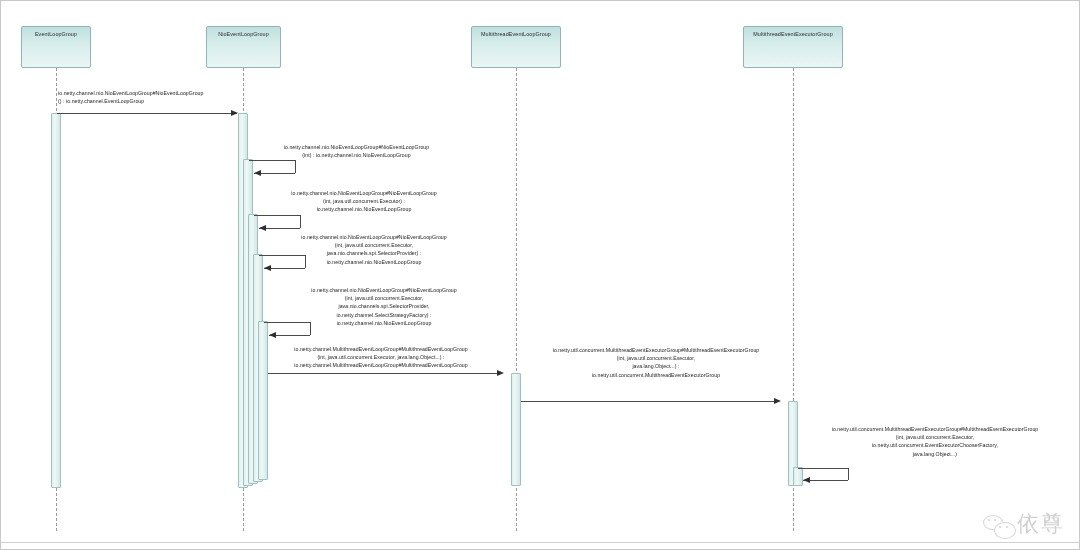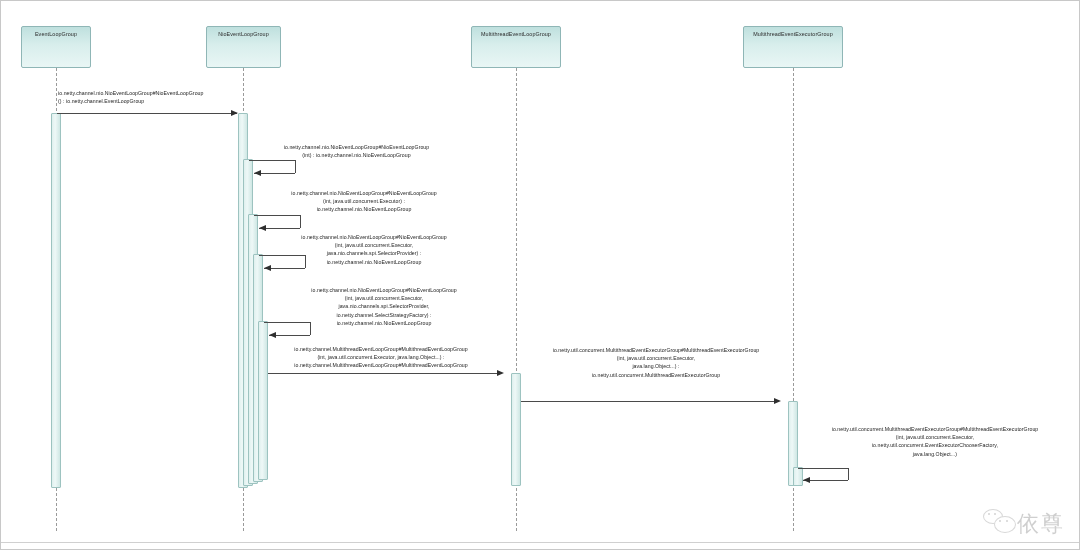--- a/index.html
+++ b/index.html
@@ -86,21 +86,21 @@
     text-align: center;
     letter-spacing: .05px;
   }
   .msg-label.left-align { text-align: left; }
   
   #watermark {
     position: absolute;
     right: 14px;
     bottom: 10px;
     display: flex;
-    align-items: flex-start;
+    align-items: flex-end;
     gap: 0;
     opacity: .55;
   }
   #watermark .wx {
     position: relative;
     width: 34px;
     height: 24px;
   }
   #watermark .wx .b1,
   #watermark .wx .b2 {

